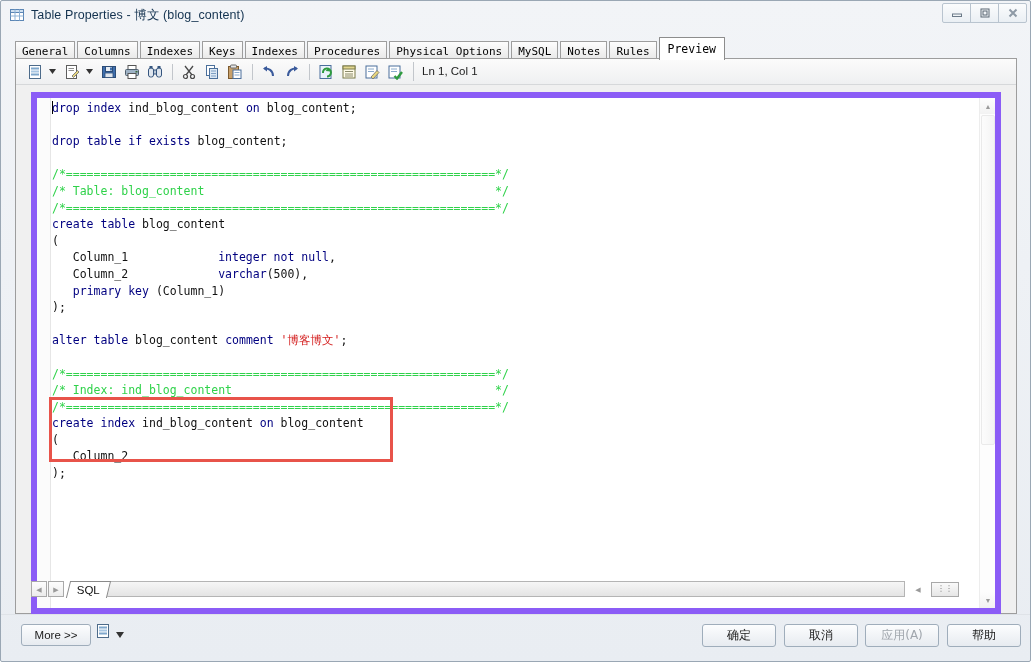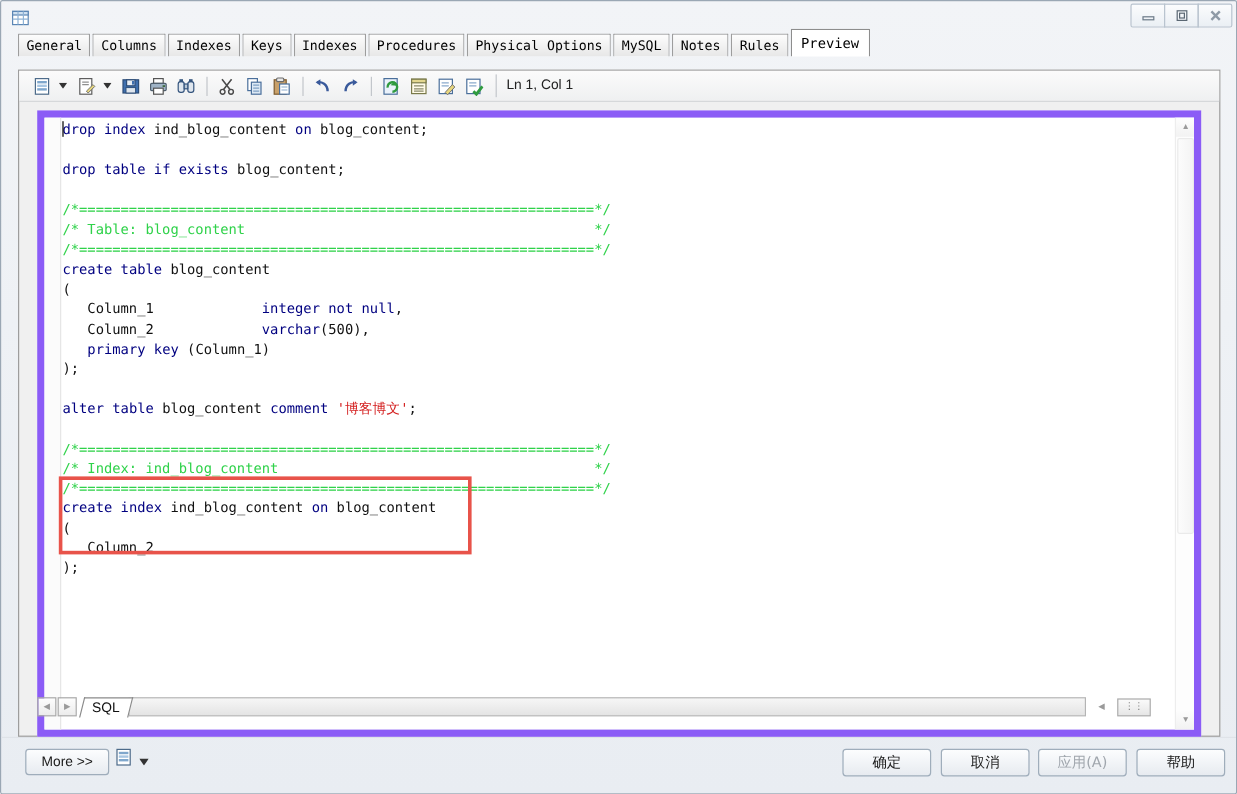--- a/index.html
+++ b/index.html
@@ -55,21 +55,21 @@
     margin-left: -1px;
     position: relative;
   }
   .wbtn:first-child { border-radius: 2px 0 0 2px; }
   .wbtn:last-child  { border-radius: 0 2px 2px 0; }
   .wbtn svg { position: absolute; left: 50%; top: 50%; transform: translate(-50%,-50%); }
 
   
   #tabstrip {
     position: absolute;
-    left: 14px; top: 24px;
+    left: 14px; top: 37px;
     width: 1002px; height: 22px;
     display: flex;
     align-items: flex-end;
   }
   .tab {
     font-family: "DejaVu Sans Mono", monospace;
     font-size: 11px;
     color: #000;
     height: 19px;
     line-height: 19px;
@@ -350,20 +350,21 @@
   <div id="titlebar">
     <span class="ticon">
       <svg width="16" height="16" viewBox="0 0 16 16">
         <rect x="1.5" y="2.5" width="13" height="11" fill="#ffffff" stroke="#5b86b5" stroke-width="1"></rect>
         <rect x="1.5" y="2.5" width="13" height="3" fill="#cfe0f0" stroke="#5b86b5" stroke-width="1"></rect>
         <line x1="6" y1="2.5" x2="6" y2="13.5" stroke="#8fb3d6" stroke-width="1"></line>
         <line x1="10.5" y1="2.5" x2="10.5" y2="13.5" stroke="#8fb3d6" stroke-width="1"></line>
         <line x1="1.5" y1="9" x2="14.5" y2="9" stroke="#8fb3d6" stroke-width="1"></line>
       </svg>
     </span>
+    <span id="title-text">Table Properties - 博文 (blog_content)</span>
 
     <div id="wincontrols">
       <div class="wbtn">
         <svg width="13" height="10" viewBox="0 0 13 10">
             <rect x="2" y="6" width="9" height="2.5" fill="none" stroke="#6b7a88" stroke-width="1"></rect>
           </svg>
       </div>
       <div class="wbtn">
         <svg width="13" height="11" viewBox="0 0 13 11">
             <rect x="2.5" y="1.5" width="8" height="8" fill="none" stroke="#5a6773" stroke-width="1"></rect>

